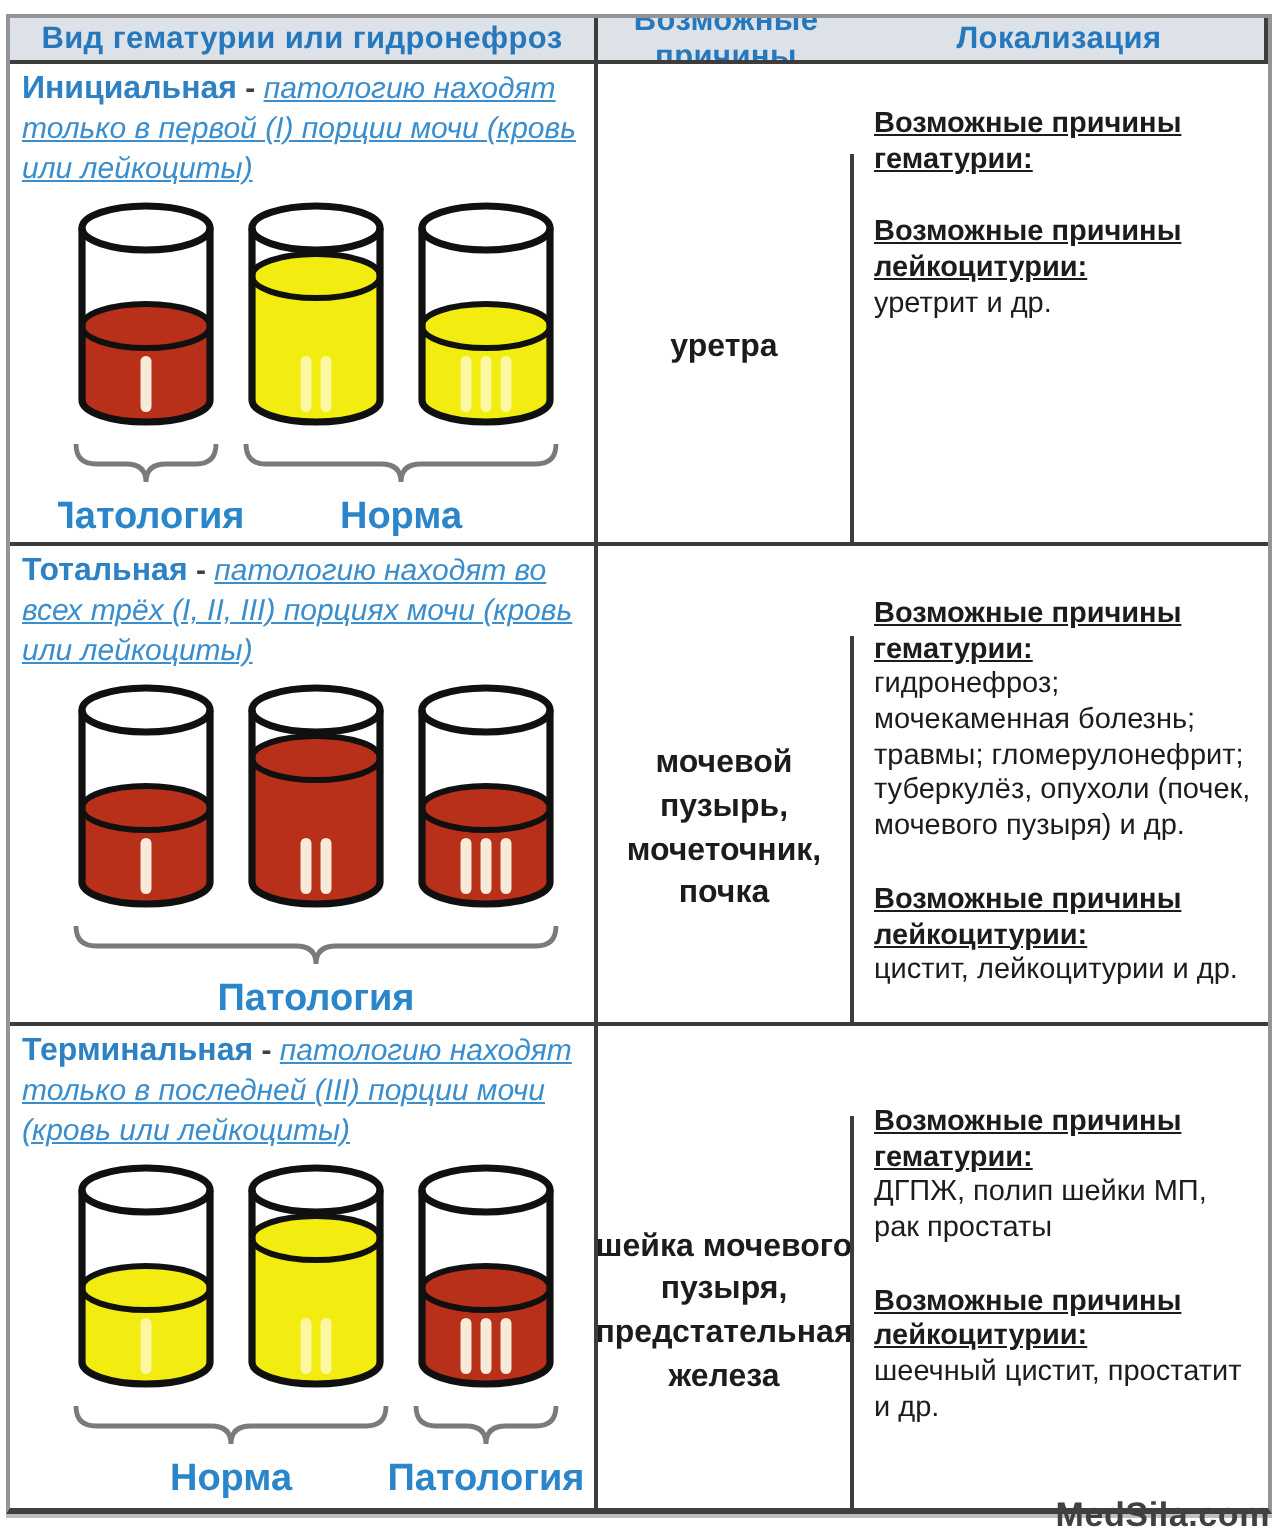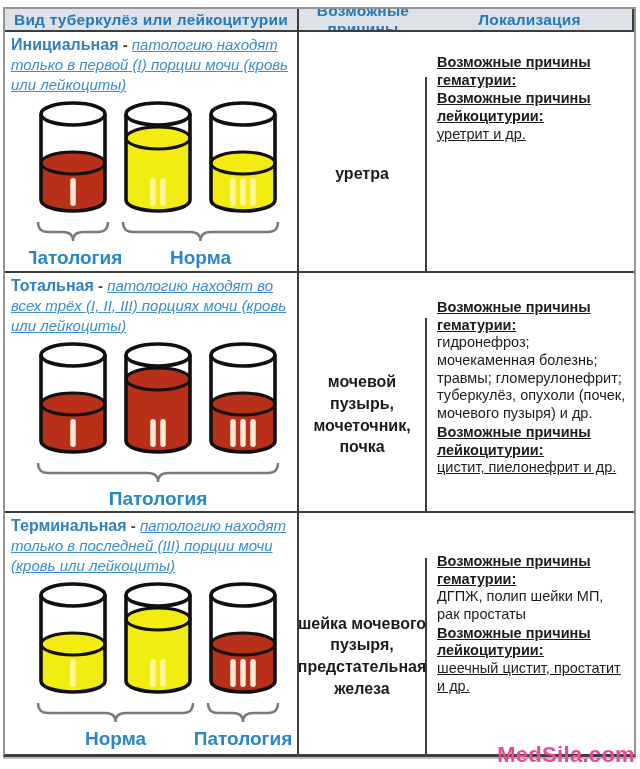--- a/index.html
+++ b/index.html
@@ -34,35 +34,35 @@
   .desc  { color:var(--desc-blue,#3a8ecd); font-style:italic; text-decoration:underline; }
   .figure { margin-top:5px; margin-left:18px; }
   .loc {
     display:flex; align-items:center; justify-content:center;
     text-align:center; font-weight:bold; font-size:16px; line-height:1.35;
     color:var(--text-black,#1c1c1c); padding:0 6px; overflow-wrap:break-word;margin-top:45px;
   }
   .causes { padding:22px 8px 0 10px; font-size:14.5px; line-height:1.22; color:var(--text-black,#1c1c1c); }
   .causes.p1 { padding-top:26px; }
   .causes.p2 { padding-top:40px; }
-  .blk + .blk { margin-top:1px;text-decoration:underline; }
+  .blk + .blk { margin-top:19px; }
   .cause-h { font-weight:bold; text-decoration:underline; }
   #watermark {
     position:absolute; right:5px; bottom:1px; z-index:5;
-    font-weight:bold; font-size:22px; color:#ec4899; letter-spacing:0.3px;
+    font-weight:bold; font-size:17px; color:#404040; letter-spacing:0.3px;
     background:transparent;
   }
 </style>
 </head>
 <body style="--header-text: #2678bd; --header-bg: #dde2e8; --title-blue: #2e82c4; --desc-blue: #3a8ecd; --label-blue: #2b86c9; --blood-red: #b8301a; --urine-yellow: #f2ec10; --stripe-on-red: #f7ead8; --stripe-on-yellow: #fcf7a0; --border-dark: #3c3c3c; --border-outer: #949494; --text-black: #1c1c1c;">
 
 <div id="page">
   <div id="tbl" style="--border-outer: #949494;">
 
-    <div class="cell hdr cr bb">Вид туберкулёз или лейкоцитурии</div>
+    <div class="cell hdr cr bb">Вид гематурии или гидронефроз</div>
     <div class="cell hdr bb">Возможные причины</div>
     <div class="cell hdr cr bb">Локализация</div>
 
     <div class="cell type cr bb">
       <div class="typetext">
         <span class="title">Инициальная</span>
         <span class="dash">-</span>
         <span class="desc">патологию находят только в первой (I) порции мочи (кровь или лейкоциты)</span>
       </div>
       <div class="figure"><svg width="266" height="170" viewBox="0 0 266 170">
@@ -141,21 +141,21 @@
     <div class="cell loc cr bb">
       <div>мочевой пузырь, мочеточник, почка</div>
     </div>
     <div class="cell causes bb p1">
       <div class="blk">
         <div class="cause-h">Возможные причины гематурии:</div>
         <div class="cause-b">гидронефроз; мочекаменная болезнь; травмы; гломерулонефрит; туберкулёз, опухоли (почек, мочевого пузыря) и др.</div>
       </div>
       <div class="blk">
         <div class="cause-h">Возможные причины лейкоцитурии:</div>
-        <div class="cause-b">цистит, пиелонефрит и др.</div>
+        <div class="cause-b">цистит, лейкоцитурии и др.</div>
       </div>
     </div>
 
     <div class="cell type cr">
       <div class="typetext">
         <span class="title">Терминальная</span>
         <span class="dash">-</span>
         <span class="desc">патологию находят только в последней (III) порции мочи (кровь или лейкоциты)</span>
       </div>
       <div class="figure"><svg width="266" height="170" viewBox="0 0 266 170">

